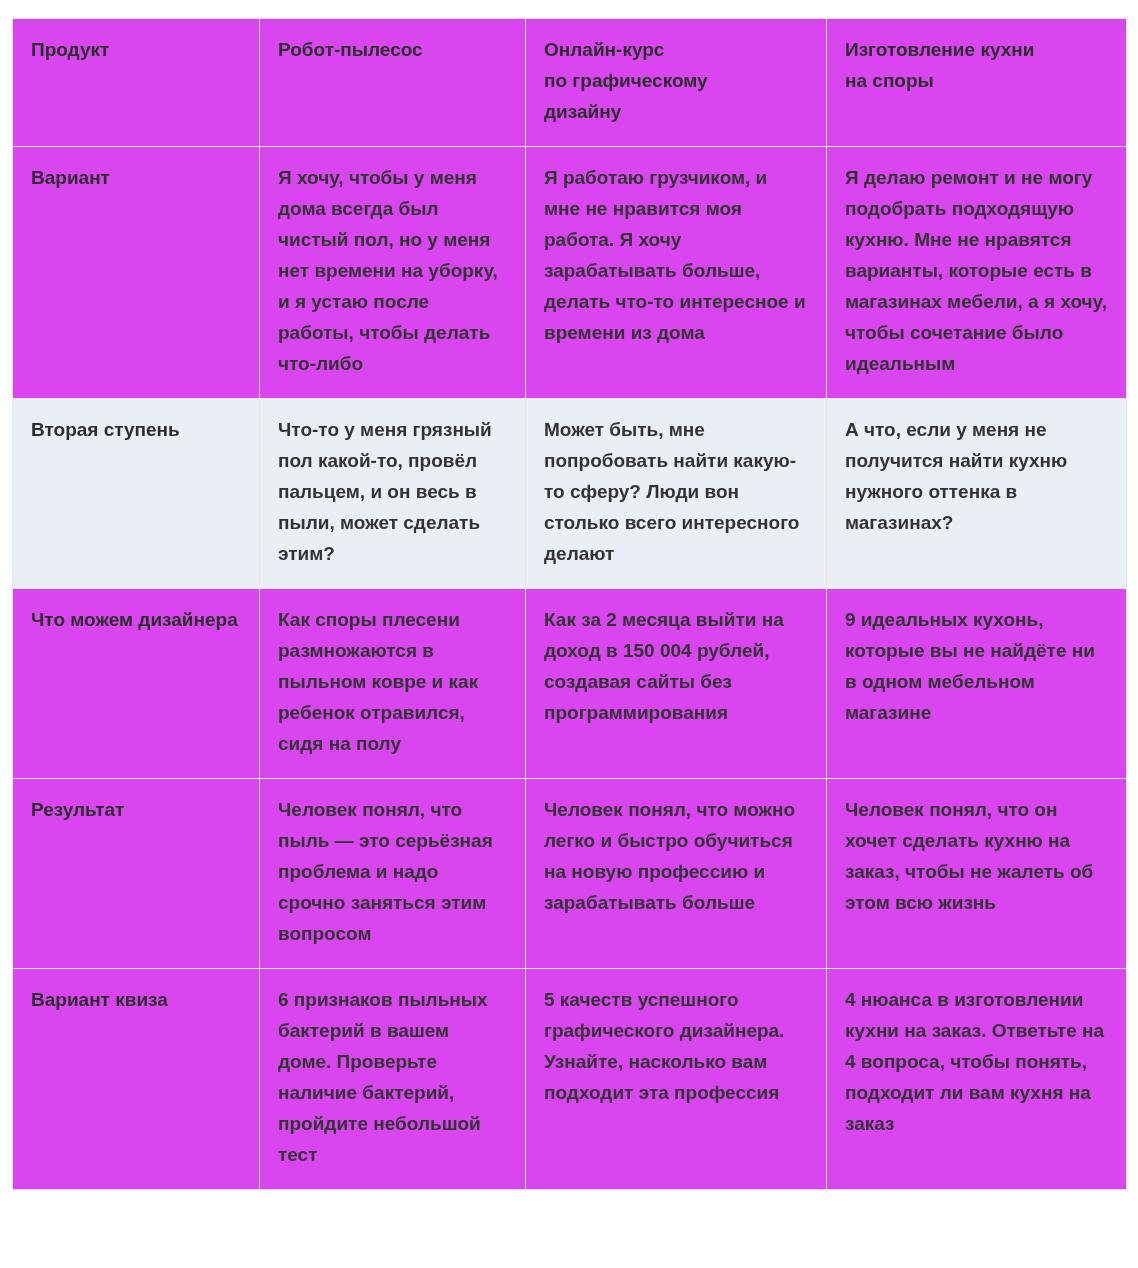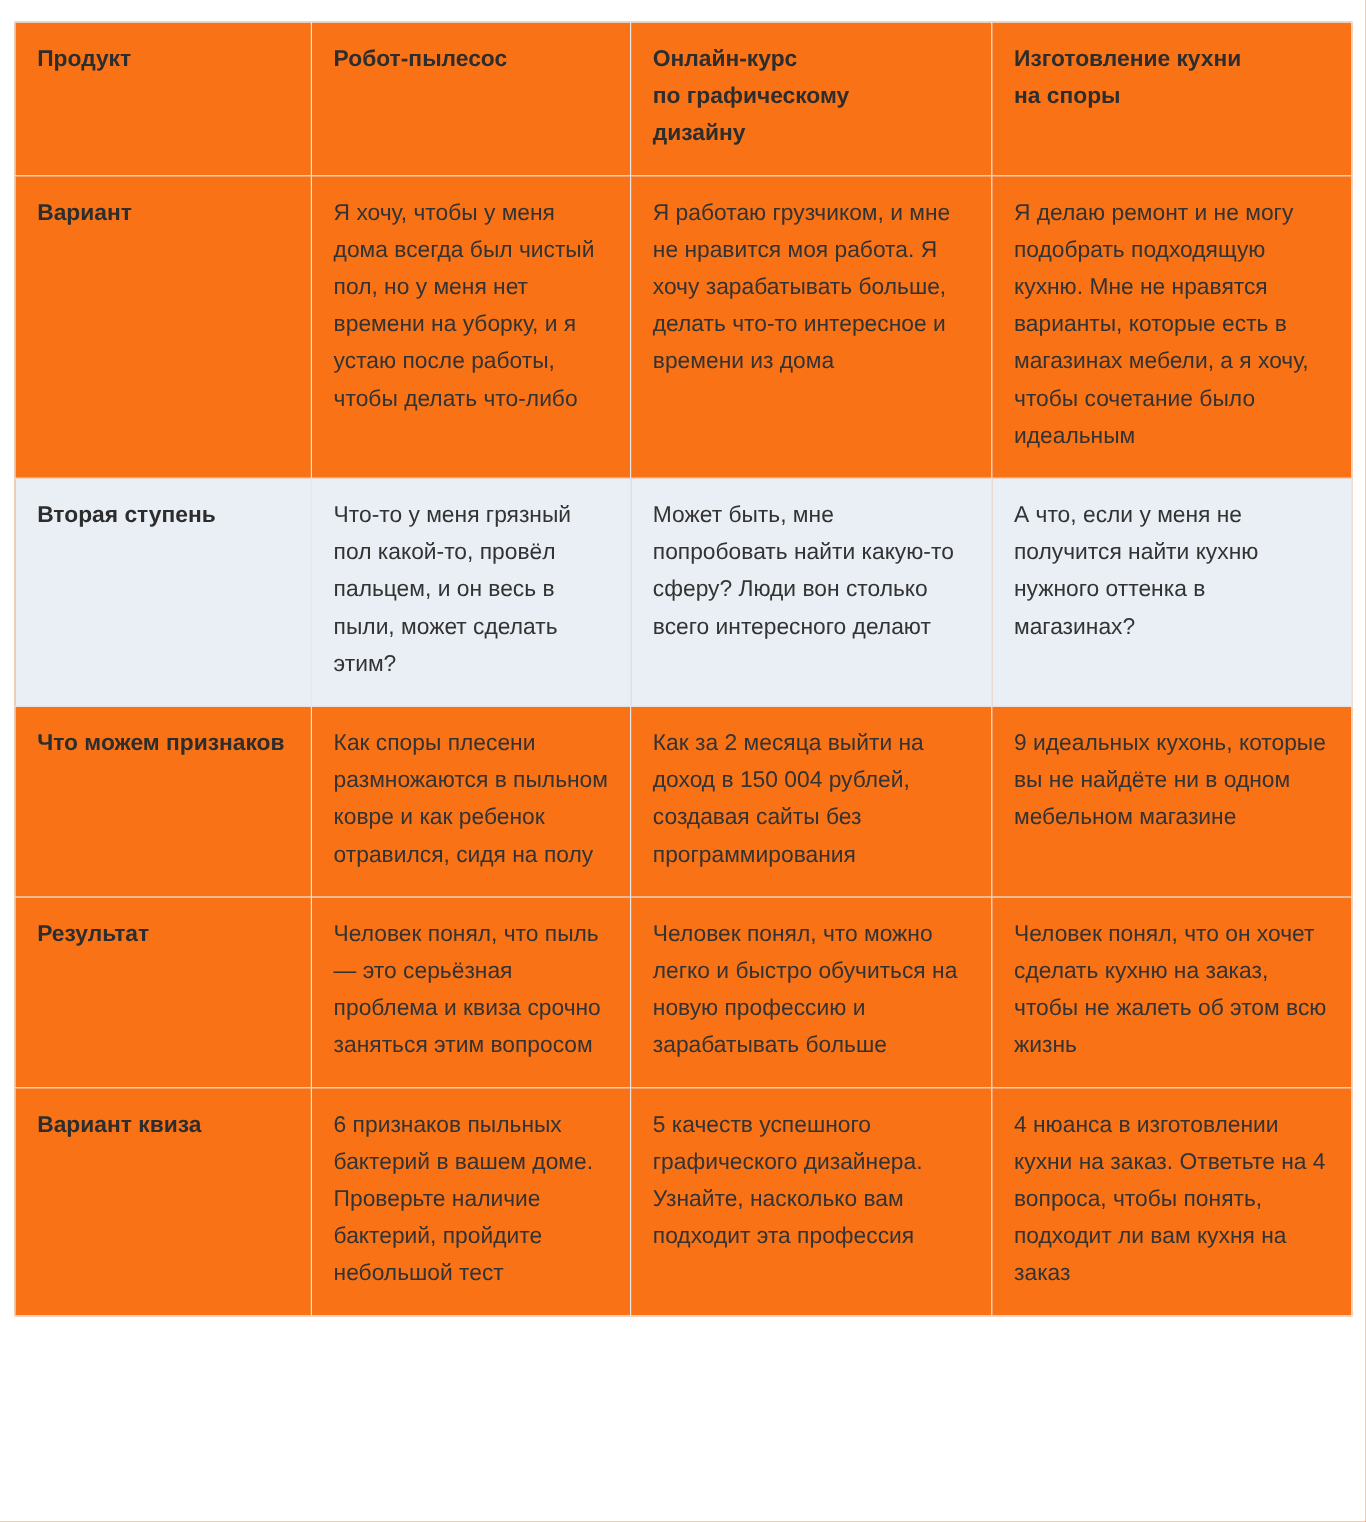--- a/index.html
+++ b/index.html
@@ -18,42 +18,42 @@
     font-family:"Liberation Sans","DejaVu Sans",sans-serif;
     color:var(--text-color);
   }
   .table-wrap{
     margin:18px 12px 14px 12px;
   }
   table.matrix{
     border-collapse:collapse;
     table-layout:fixed;
     width:1114px;
-    background:#f97316;
+    background:#d946ef;
   }
   col.c1{width:247px;}
   col.c2{width:266px;}
   col.c3{width:301px;}
   col.c4{width:300px;}
   .matrix th,.matrix td{
     border:1px solid var(--border-color);
     vertical-align:top;
     text-align:left;
     padding:15px 18px 19px 18px;
     font-size:19px;
     line-height:31px;
     white-space:pre-line;
     overflow-wrap:break-word;
   }
   .matrix th{
     font-weight:bold;
     color:var(--heading-color);
   }
   .matrix td{
-    font-weight:normal;
+    font-weight:bold;
     color:var(--text-color);
   }
   tr.highlight th,
   tr.highlight td{
     background:var(--highlight-row-bg);
   }
 </style>
 </head>
 <body>
 
@@ -83,28 +83,28 @@
         <td>Я работаю грузчиком, и мне не нравится моя работа. Я хочу зарабатывать больше, делать что-то интересное и времени из дома</td>
         <td>Я делаю ремонт и не могу подобрать подходящую кухню. Мне не нравятся варианты, которые есть в магазинах мебели, а я хочу, чтобы сочетание было идеальным</td>
       </tr>
       <tr class="highlight">
         <th>Вторая ступень</th>
         <td>Что-то у меня грязный пол какой-то, провёл пальцем, и он весь в пыли, может сделать этим?</td>
         <td>Может быть, мне попробовать найти какую-то сферу? Люди вон столько всего интересного делают</td>
         <td>А что, если у меня не получится найти кухню нужного оттенка в магазинах?</td>
       </tr>
       <tr>
-        <th>Что можем признаков</th>
+        <th>Что можем дизайнера</th>
         <td>Как споры плесени размножаются в пыльном ковре и как ребенок отравился, сидя на полу</td>
         <td>Как за 2 месяца выйти на доход в 150 004 рублей, создавая сайты без программирования</td>
         <td>9 идеальных кухонь, которые вы не найдёте ни в одном мебельном магазине</td>
       </tr>
       <tr>
         <th>Результат</th>
-        <td>Человек понял, что пыль — это серьёзная проблема и квиза срочно заняться этим вопросом</td>
+        <td>Человек понял, что пыль — это серьёзная проблема и надо срочно заняться этим вопросом</td>
         <td>Человек понял, что можно легко и быстро обучиться на новую профессию и зарабатывать больше</td>
         <td>Человек понял, что он хочет сделать кухню на заказ, чтобы не жалеть об этом всю жизнь</td>
       </tr>
       <tr>
         <th>Вариант квиза</th>
         <td>6 признаков пыльных бактерий в вашем доме. Проверьте наличие бактерий, пройдите небольшой тест</td>
         <td>5 качеств успешного графического дизайнера. Узнайте, насколько вам подходит эта профессия</td>
         <td>4 нюанса в изготовлении кухни на заказ. Ответьте на 4 вопроса, чтобы понять, подходит ли вам кухня на заказ</td>
       </tr>
     </tbody>

